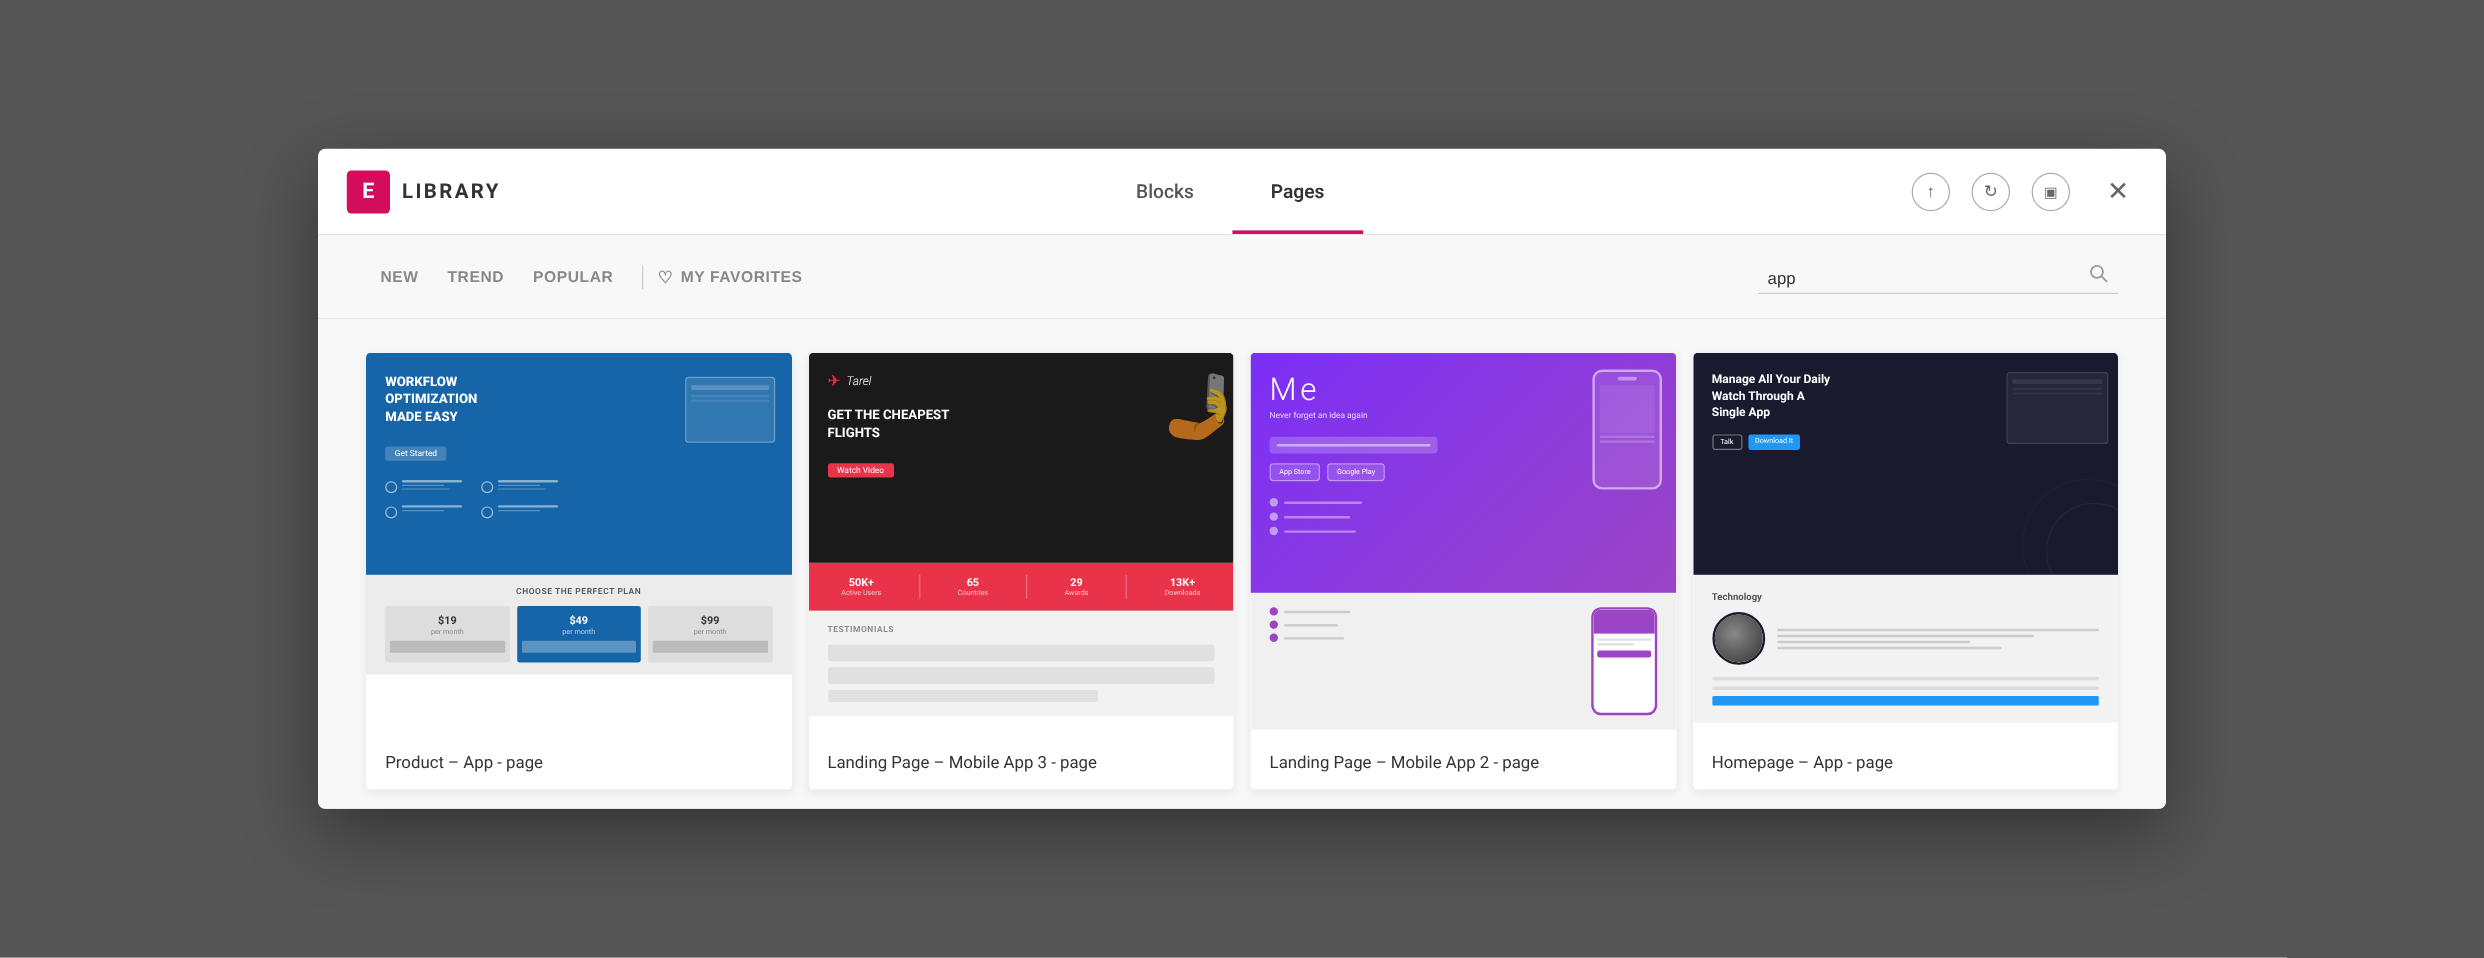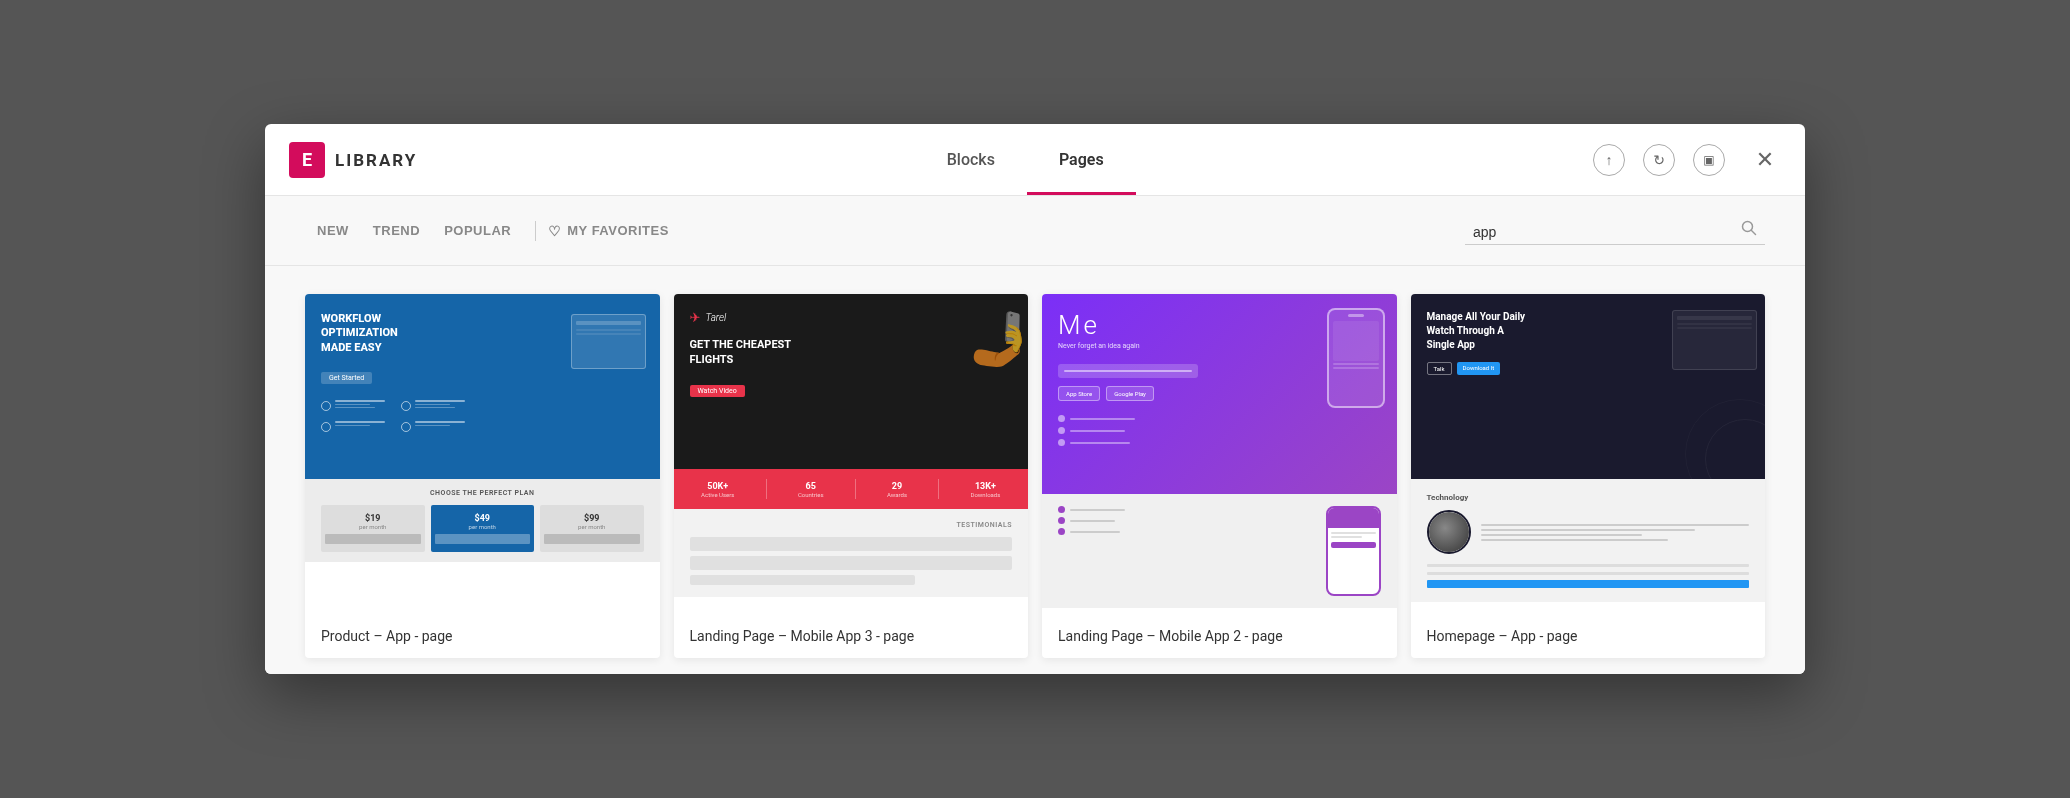--- a/index.html
+++ b/index.html
@@ -419,21 +419,21 @@
             <div style="color:rgba(255,255,255,0.7); font-size:6px;">Awards</div>
           </div>
           <div style="width:1px; height:20px; background:rgba(255,255,255,0.3);"></div>
           <div style="text-align:center;">
             <div style="color:white; font-size:9px; font-weight:700;">13K+</div>
             <div style="color:rgba(255,255,255,0.7); font-size:6px;">Downloads</div>
           </div>
         </div>
 
         <div style="background:#f2f2f2; padding:12px 16px; flex:1;">
-          <div style="font-size:7px; color:#888; text-align:right; margin-bottom:8px; text-transform:uppercase; letter-spacing:0.5px; font-weight:600;">TESTIMONIALS</div>
+          <div style="font-size:7px; color:#888; text-align:left; margin-bottom:8px; text-transform:uppercase; letter-spacing:0.5px; font-weight:600;">TESTIMONIALS</div>
           <div style="background:#e0e0e0; height:14px; border-radius:2px; margin-bottom:5px;"></div>
           <div style="background:#e0e0e0; height:14px; border-radius:2px; margin-bottom:5px;"></div>
           <div style="background:#e0e0e0; height:10px; border-radius:2px; width:70%;"></div>
         </div>
       </div>
       <div class="card-title">Landing Page – Mobile App 3 - page</div>
     </div>
 
     <div class="template-card">
       <div class="card-preview">

